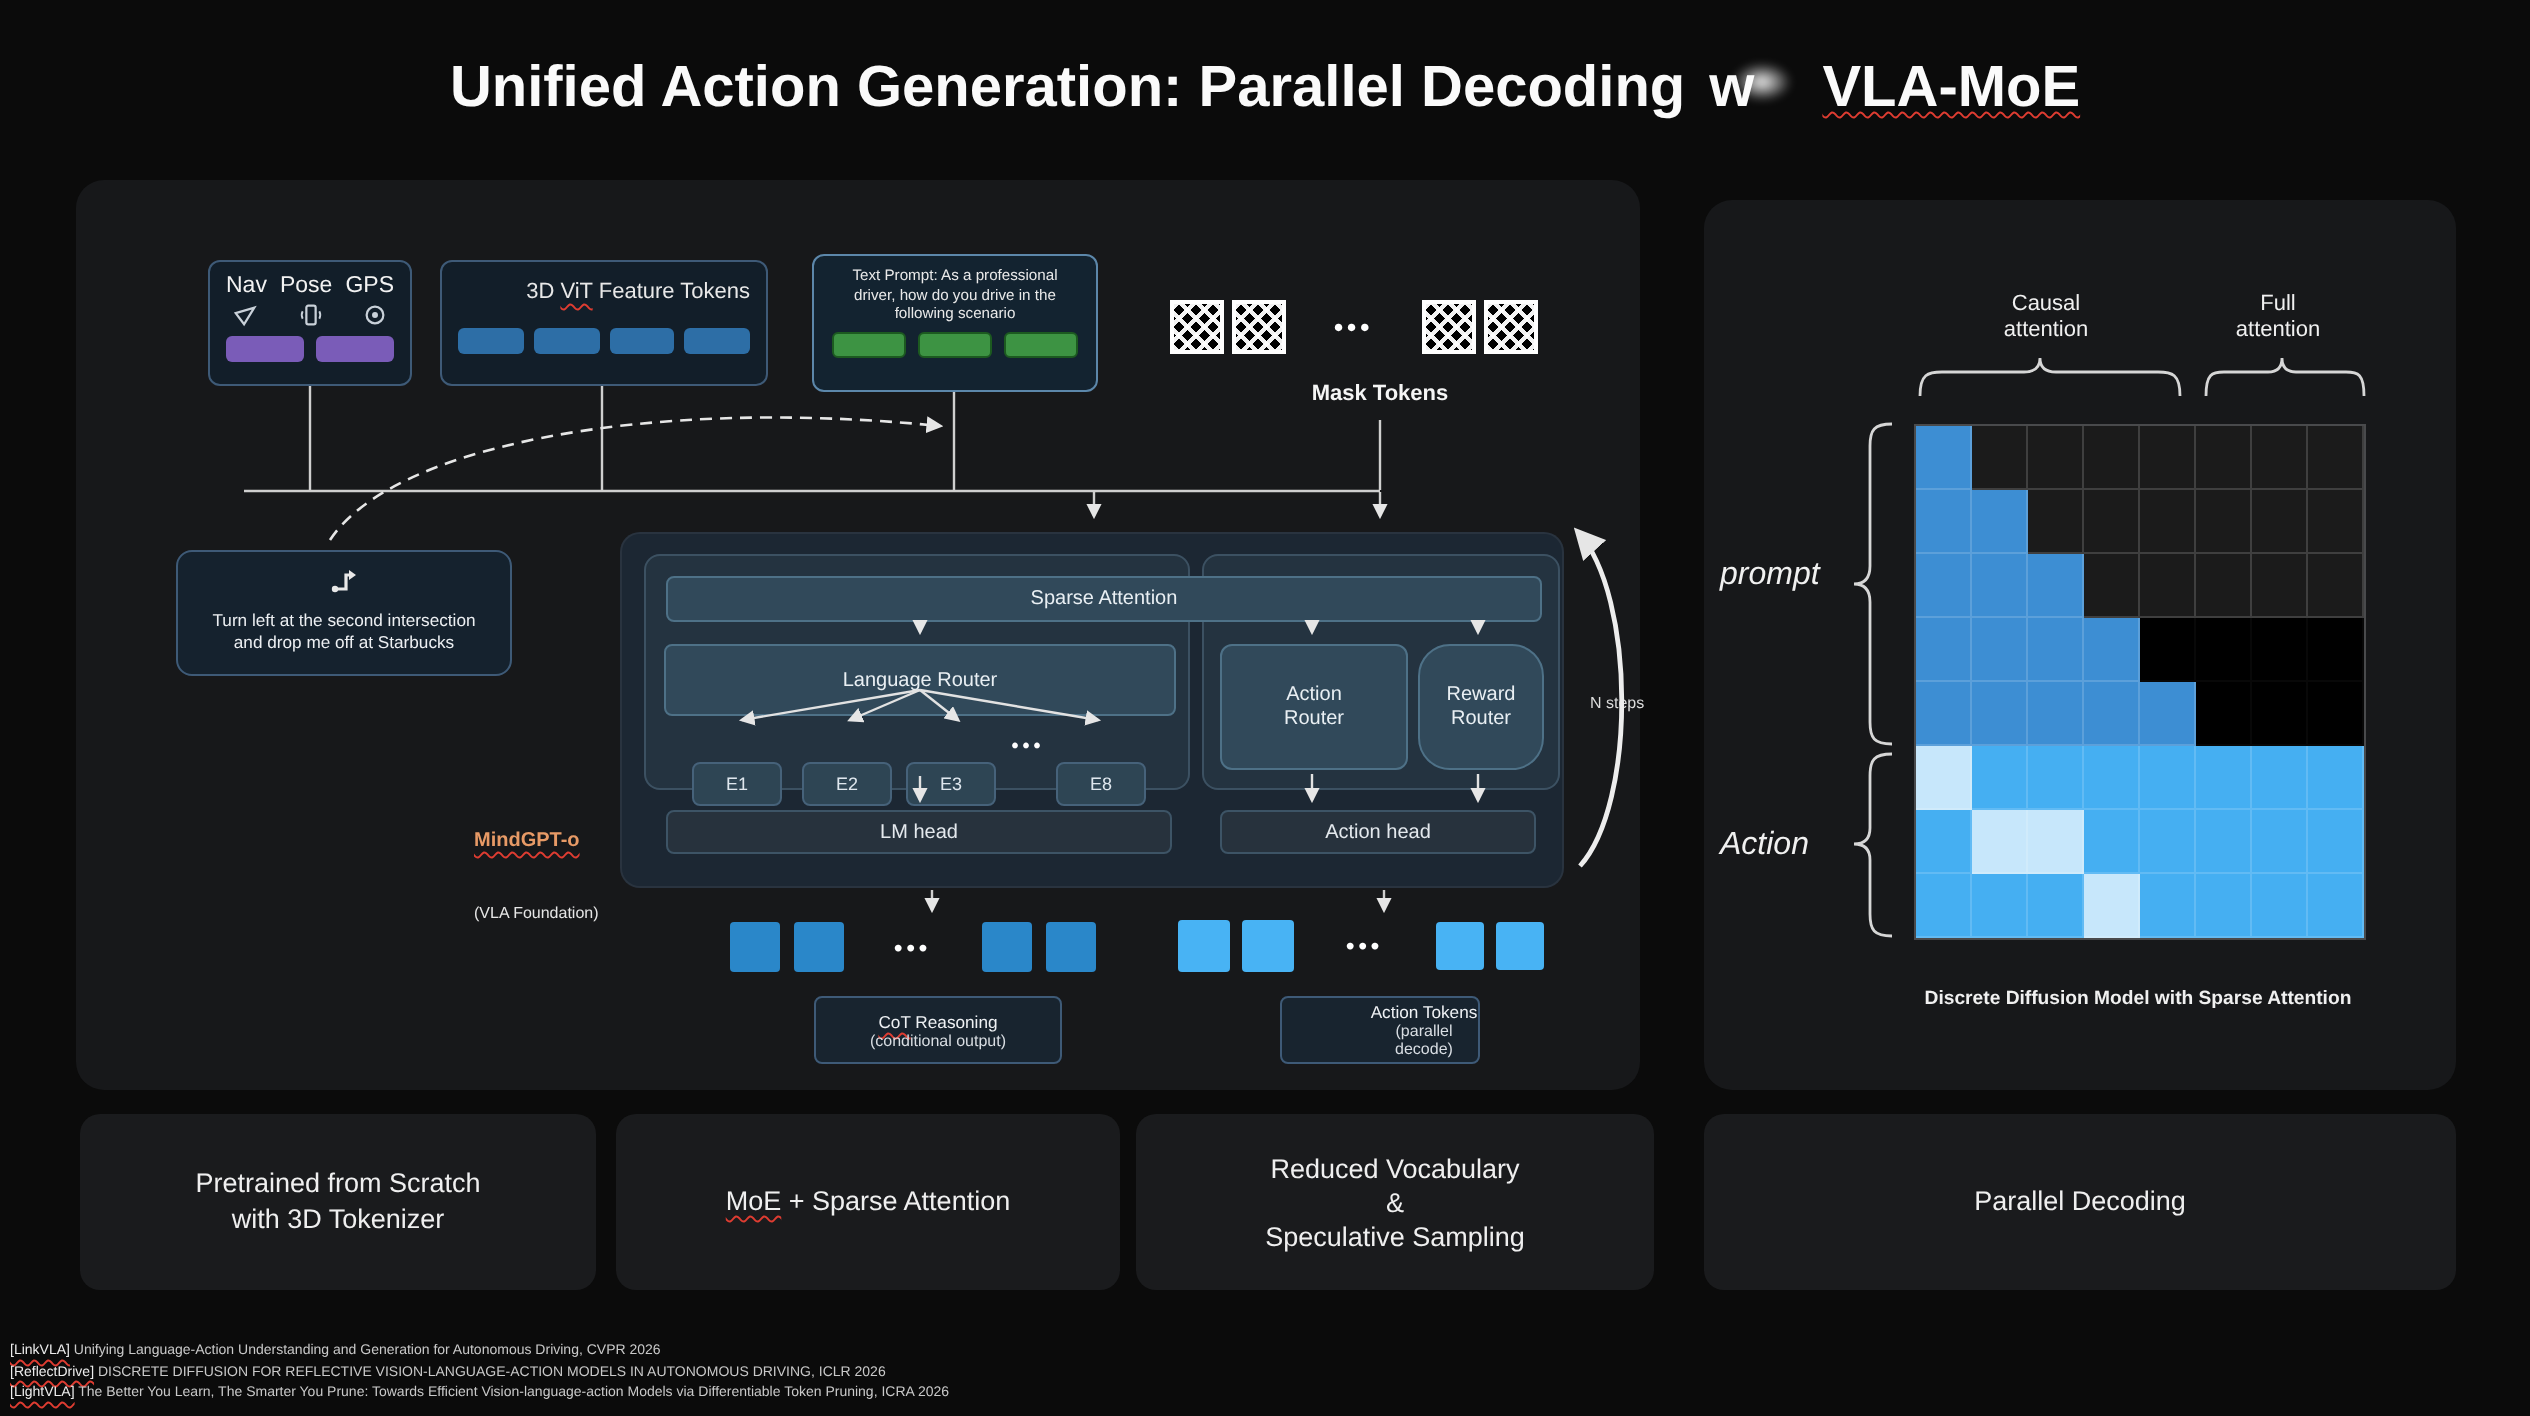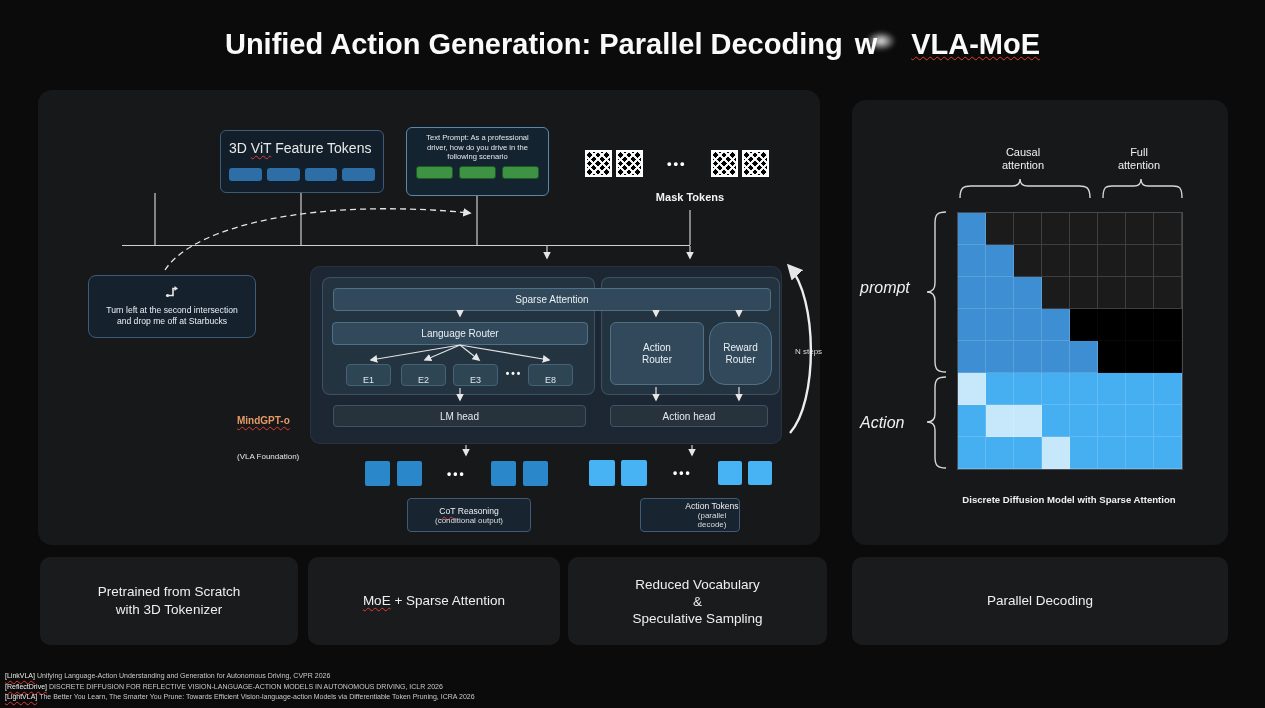--- a/index.html
+++ b/index.html
@@ -9,21 +9,21 @@
   .panel{position:absolute;background:#17181a;border-radius:14px;}
   .card{position:absolute;background:#1a1b1d;border-radius:10px;display:flex;flex-direction:column;
         align-items:center;justify-content:center;text-align:center;color:#efefef;
         font-size:13.5px;line-height:18px;font-weight:400;}
   .navybox{position:absolute;background:#121e29;border:1px solid #3e5a77;border-radius:6px;box-sizing:border-box;}
   .bluebar{position:absolute;background:#31495a;border:1px solid #4e7187;border-radius:4px;box-sizing:border-box;
            display:flex;align-items:center;justify-content:center;font-size:10px;color:#e9eff3;}
   .headbar{position:absolute;background:#27323d;border:1px solid #3d5466;border-radius:4px;box-sizing:border-box;
            display:flex;align-items:center;justify-content:center;font-size:10px;color:#e4e9ee;}
   .expert{position:absolute;background:#2e4554;border:1px solid #46627a;border-radius:4px;box-sizing:border-box;
-          display:flex;align-items:flex-end;justify-content:center;font-size:9px;color:#dfe7ee;}
+          display:flex;align-items:center;justify-content:center;font-size:9px;color:#dfe7ee;margin-top:17px;}
   .token{height:13px;border-radius:3px;}
   .sq-token{border-radius:2px;}
   .squiggle{text-decoration-line:underline;text-decoration-style:wavy;text-decoration-color:#e03c31;
             text-decoration-thickness:1px;text-underline-offset:2px;}
   .masktok{width:27px;height:27px;box-sizing:border-box;border:2px solid #fff;background-color:#000;
     background-image:repeating-linear-gradient(45deg,rgba(255,255,255,.95) 0 2px,transparent 2px 6px),
                      repeating-linear-gradient(135deg,rgba(255,255,255,.95) 0 2px,transparent 2px 6px);}
   .dots{color:#fff;font-weight:bold;letter-spacing:2px;}
   .title-row{position:absolute;left:0;top:28px;width:100%;display:flex;justify-content:center;
              align-items:baseline;font-size:29px;font-weight:700;color:#fafafa;}
@@ -55,23 +55,47 @@
       <span class="smudge"></span>
     </span>
     <span style="width:34px;"></span>
     <span class="squiggle">VLA-MoE</span>
   </div>
 
   <div class="panel" style="left:38px;top:90px;width:782px;height:455px;"></div>
 
   <div class="panel" style="left:852px;top:100px;width:376px;height:445px;"></div>
 
+  <div class="navybox" style="left:104px;top:130px;width:102px;height:63px;padding:6px 8px;">
+    <div style="display:flex;justify-content:space-between;font-size:11.5px;color:#f2f2f2;">
+      <span>Nav</span>
+      <span>Pose</span>
+      <span>GPS</span>
+    </div>
+    <div style="display:flex;justify-content:space-between;margin-top:2px;padding:0 3px;">
+      <svg width="13" height="13" viewBox="0 0 14 14">
+          <path d="M2 6 L12 3 L6.5 12 Z" fill="none" stroke="#c9d1d9" stroke-width="1.2"></path>
+        </svg>
+      <svg width="13" height="13" viewBox="0 0 14 14">
+          <rect x="4.5" y="2" width="5" height="10" rx="1" fill="none" stroke="#c9d1d9" stroke-width="1.2"></rect>
+          <path d="M2.5 5 q-1 2 0 4 M11.5 5 q1 2 0 4" fill="none" stroke="#c9d1d9" stroke-width="1"></path>
+        </svg>
+      <svg width="13" height="13" viewBox="0 0 14 14">
+          <circle cx="7" cy="7" r="4.5" fill="none" stroke="#c9d1d9" stroke-width="1.2"></circle>
+          <circle cx="7" cy="7" r="1.6" fill="#c9d1d9"></circle>
+        </svg>
+    </div>
+    <div style="display:flex;gap:6px;margin-top:4px;">
+      <div class="token" style="width: 41px; background-color: rgb(122, 92, 184);"></div>
+      <div class="token" style="width: 41px; background-color: rgb(122, 92, 184);"></div>
+    </div>
+  </div>
 
   <div class="navybox" style="left:220px;top:130px;width:164px;height:63px;padding:9px 8px 6px;">
-    <div style="text-align:left;font-size:14px;color:#e8e8e8;">
+    <div style="text-align:right;font-size:11px;color:#e8e8e8;">
       <span>3D </span><span class="squiggle">ViT</span><span> Feature Tokens</span>
     </div>
     <div style="display:flex;gap:5px;margin-top:12px;justify-content:center;">
       <div class="token" style="width: 33px; background-color: rgb(45, 110, 166);"></div>
       <div class="token" style="width: 33px; background-color: rgb(45, 110, 166);"></div>
       <div class="token" style="width: 33px; background-color: rgb(45, 110, 166);"></div>
       <div class="token" style="width: 33px; background-color: rgb(45, 110, 166);"></div>
     </div>
   </div>
 
@@ -111,21 +135,21 @@
     </div>
   </div>
 
   <div class="abs" style="left:310px;top:266px;width:472px;height:178px;background:#1c2733;border:1px solid rgba(255,255,255,.06);border-radius:10px;box-sizing:border-box;"></div>
   <div class="abs" style="left:322px;top:277px;width:273px;height:118px;background:#243340;border:1px solid rgba(130,170,200,.25);border-radius:8px;box-sizing:border-box;"></div>
   <div class="abs" style="left:601px;top:277px;width:179px;height:118px;background:#243340;border:1px solid rgba(130,170,200,.25);border-radius:8px;box-sizing:border-box;"></div>
 
   <div class="bluebar" style="left:333px;top:288px;width:438px;height:23px;">
     <span>Sparse Attention</span>
   </div>
-  <div class="bluebar" style="left:332px;top:322px;width:256px;height:23px;">
+  <div class="bluebar" style="left:332px;top:322px;width:256px;height:36px;">
     <span>Language Router</span>
   </div>
 
   <div class="expert" style="left:346px;top:364px;width:45px;height:22px;">
       <span>E1</span>
     </div>
   <div class="expert" style="left:401px;top:364px;width:45px;height:22px;">
       <span>E2</span>
     </div>
   <div class="expert" style="left:453px;top:364px;width:45px;height:22px;">

